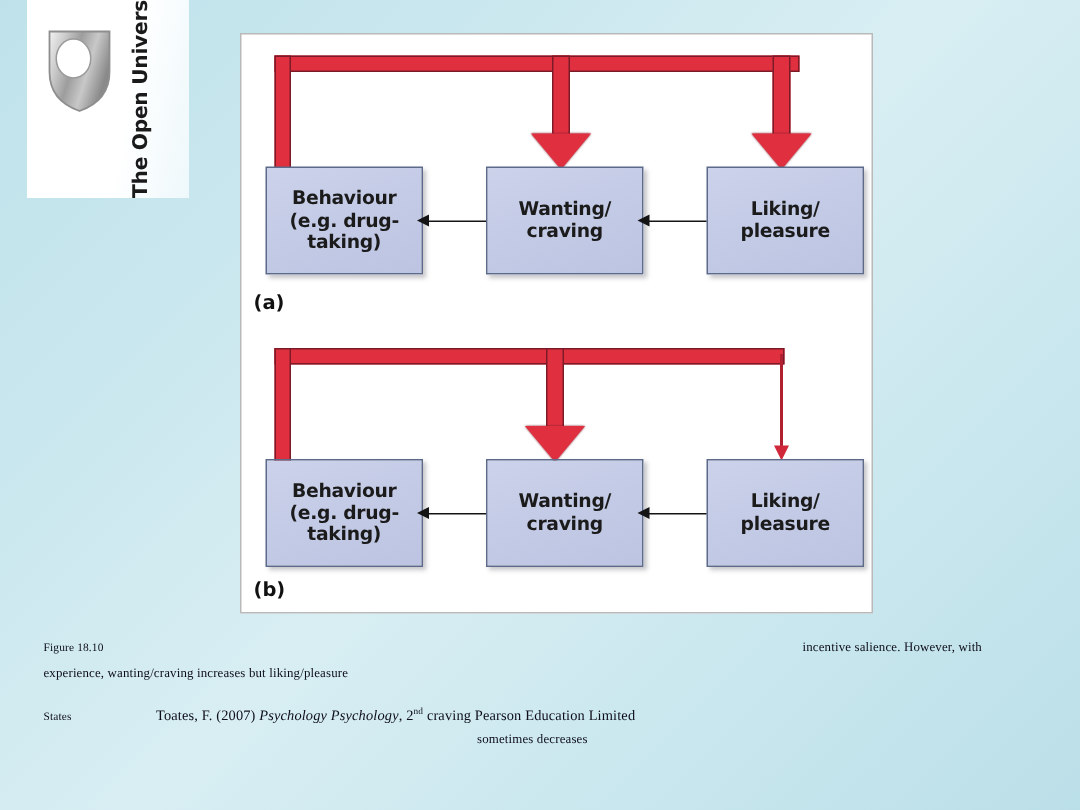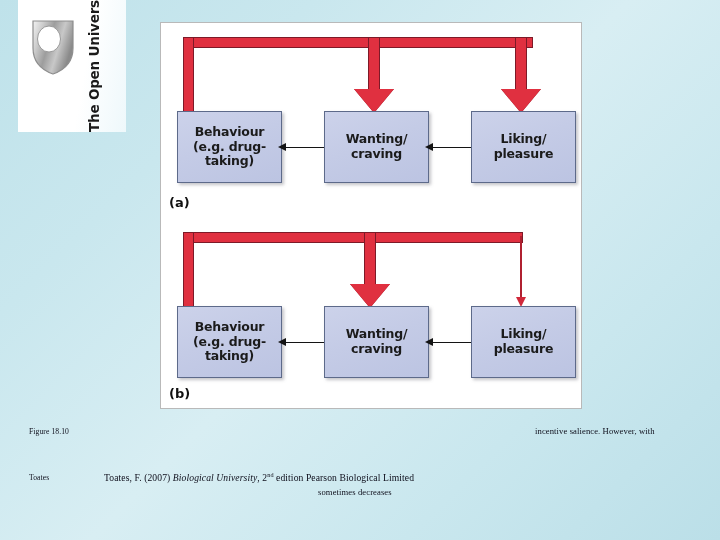--- a/index.html
+++ b/index.html
@@ -268,24 +268,25 @@
 
   </div>
 
   <div class="caption-area">
 
     <div class="cap-line cap-label" style="left:29px; top:12px;">Figure 18.10</div>
 
 
     <div class="cap-line" style="left:535px; top:11px;">incentive salience. However, with</div>
 
+    <div class="cap-line" style="left:29px; top:28px;">experience, wanting/craving increases but liking/pleasure</div>
 
     <div class="cap-line" style="left:318px; top:28px;margin-top:44px;">sometimes decreases</div>
 
-    <div class="cap-line cap-label" style="left:29px; top:58px;">Toates</div>
+    <div class="cap-line cap-label" style="left:29px; top:58px;">States</div>
 
     <div class="cap-line" style="left:104px; top:56px; font-size:9.6px;">
-      <span>Toates, F. (2007) </span><span class="cap-ital">Biological University</span><span>, 2</span><span class="cap-sup">nd</span><span> edition  Pearson Biological Limited</span>
+      <span>Toates, F. (2007) </span><span class="cap-ital">Psychology Psychology</span><span>, 2</span><span class="cap-sup">nd</span><span> craving  Pearson Education Limited</span>
     </div>
 
   </div>
 
 </div>
 
 </body></html>

